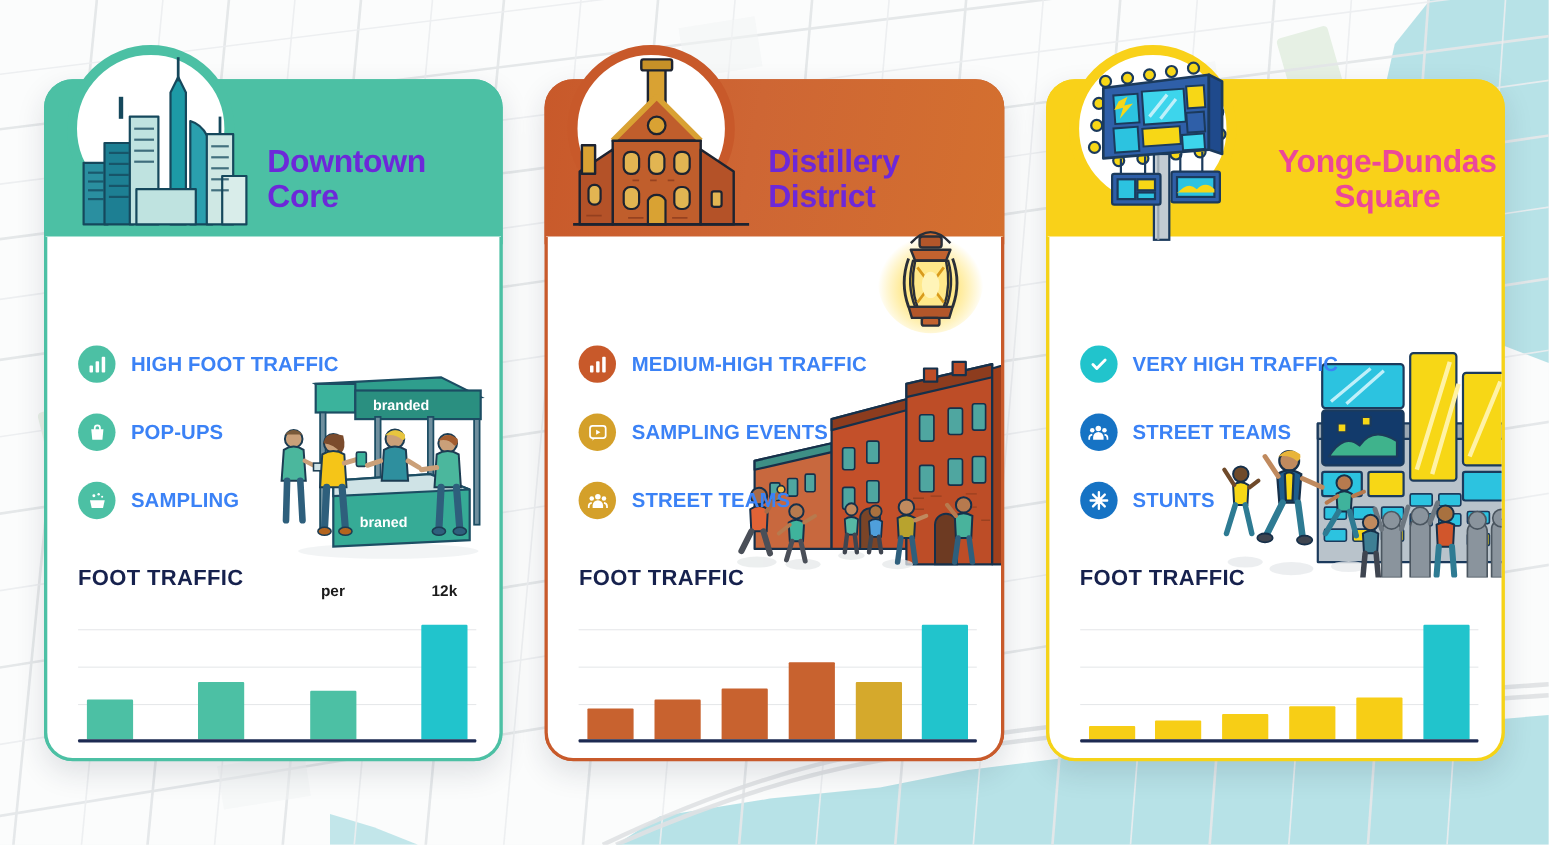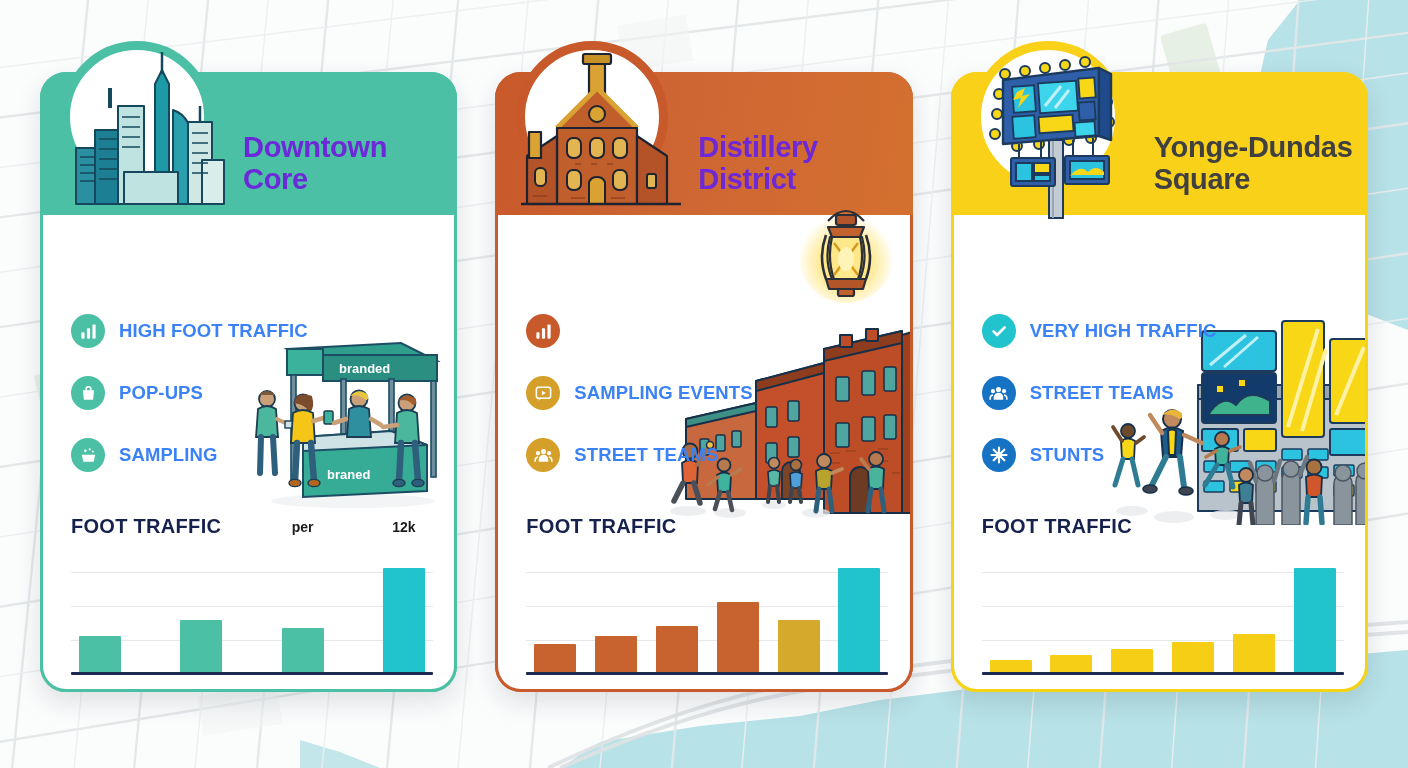--- a/index.html
+++ b/index.html
@@ -90,21 +90,21 @@
     left: 200px;
     top: 56px;
     width: 215px;
     font-size: 29px;
     font-weight: bold;
     line-height: 1.12;
     color: #6d28d9;
     letter-spacing: -0.3px;
     z-index: 5;
   }
-  .card3 .card-title { color: #404040; }
+  .card3 .card-title { color: #ec4899; text-align: center; }
 
   
   .features {
     position: absolute;
     left: 28px;
     top: 92px;
     z-index: 6;
   }
   .feature-row {
     display: flex;
@@ -187,21 +187,21 @@
     height: 100%;
   }
   .bar {
     width: 42px;
     background: #4CC0A4;
     border-radius: 1px 1px 0 0;
   }
   .bar-label {
     position: absolute;
     bottom: 100%;
-    margin-bottom: 18px;
+    margin-bottom: 8px;
     font-size: 14px;
     font-weight: bold;
     color: #1b1b1b;
     white-space: nowrap;
   }
 
   
   .card2 { border-color: #C85A2B; }
   .card2 .card-header {
     background: linear-gradient(100deg, #C8592A 0%, #CE6634 45%, #D4702F 100%);
@@ -450,20 +450,21 @@
 
       <div class="features">
         <div class="feature-row">
           <span class="feat-icon" style="background:#C8592A">
             <svg width="19" height="19" viewBox="0 0 24 24">
                 <rect x="3" y="13" width="4" height="8" rx="1" fill="#fff"></rect>
                 <rect x="10" y="8" width="4" height="13" rx="1" fill="#fff"></rect>
                 <rect x="17" y="3" width="4" height="18" rx="1" fill="#fff"></rect>
               </svg>
           </span>
+          <span class="feat-label">MEDIUM-HIGH TRAFFIC</span>
         </div>
         <div class="feature-row">
           <span class="feat-icon" style="background:#D4A02A">
             <svg width="19" height="19" viewBox="0 0 24 24">
                 <rect x="3" y="4" width="18" height="14" rx="3" stroke="#fff" stroke-width="2" fill="none"></rect>
                 <path d="M10 8.5l5 2.8-5 2.8z" fill="#fff"></path>
                 <path d="M7 18l-2 3 5-3" fill="#fff"></path>
               </svg>
           </span>
           <span class="feat-label">SAMPLING EVENTS</span>

